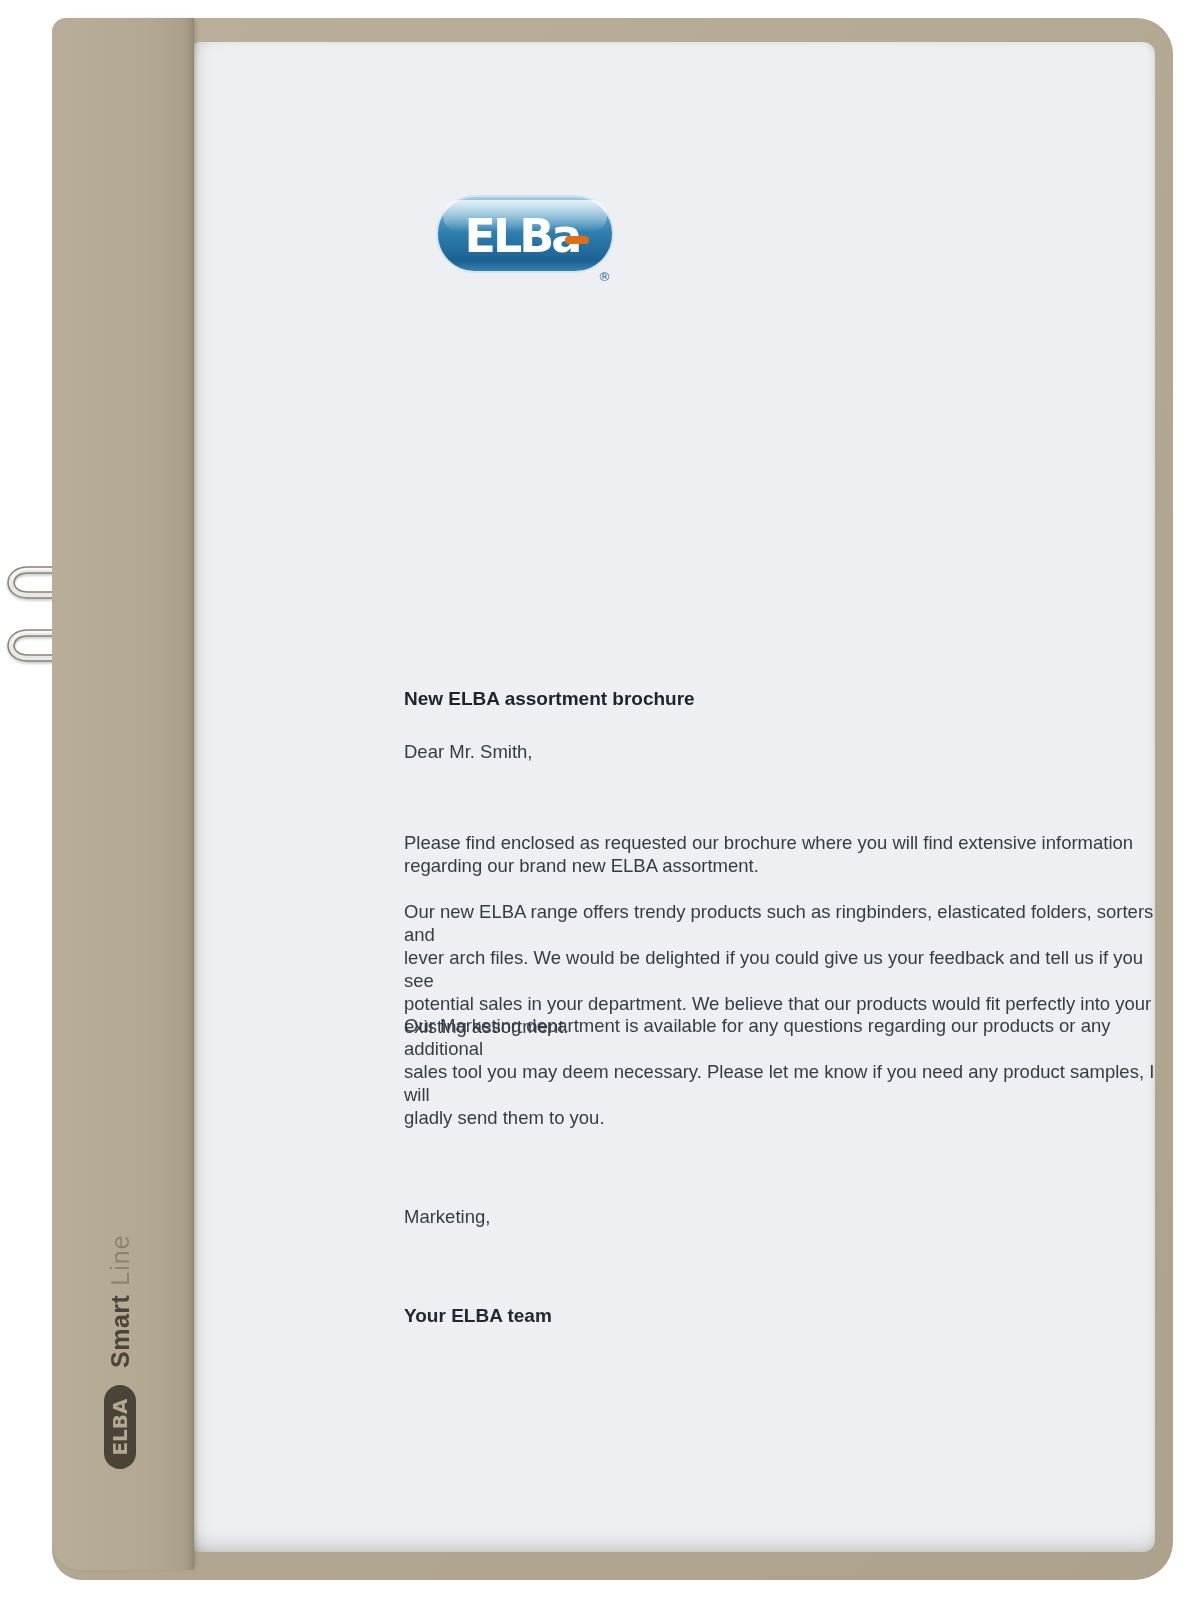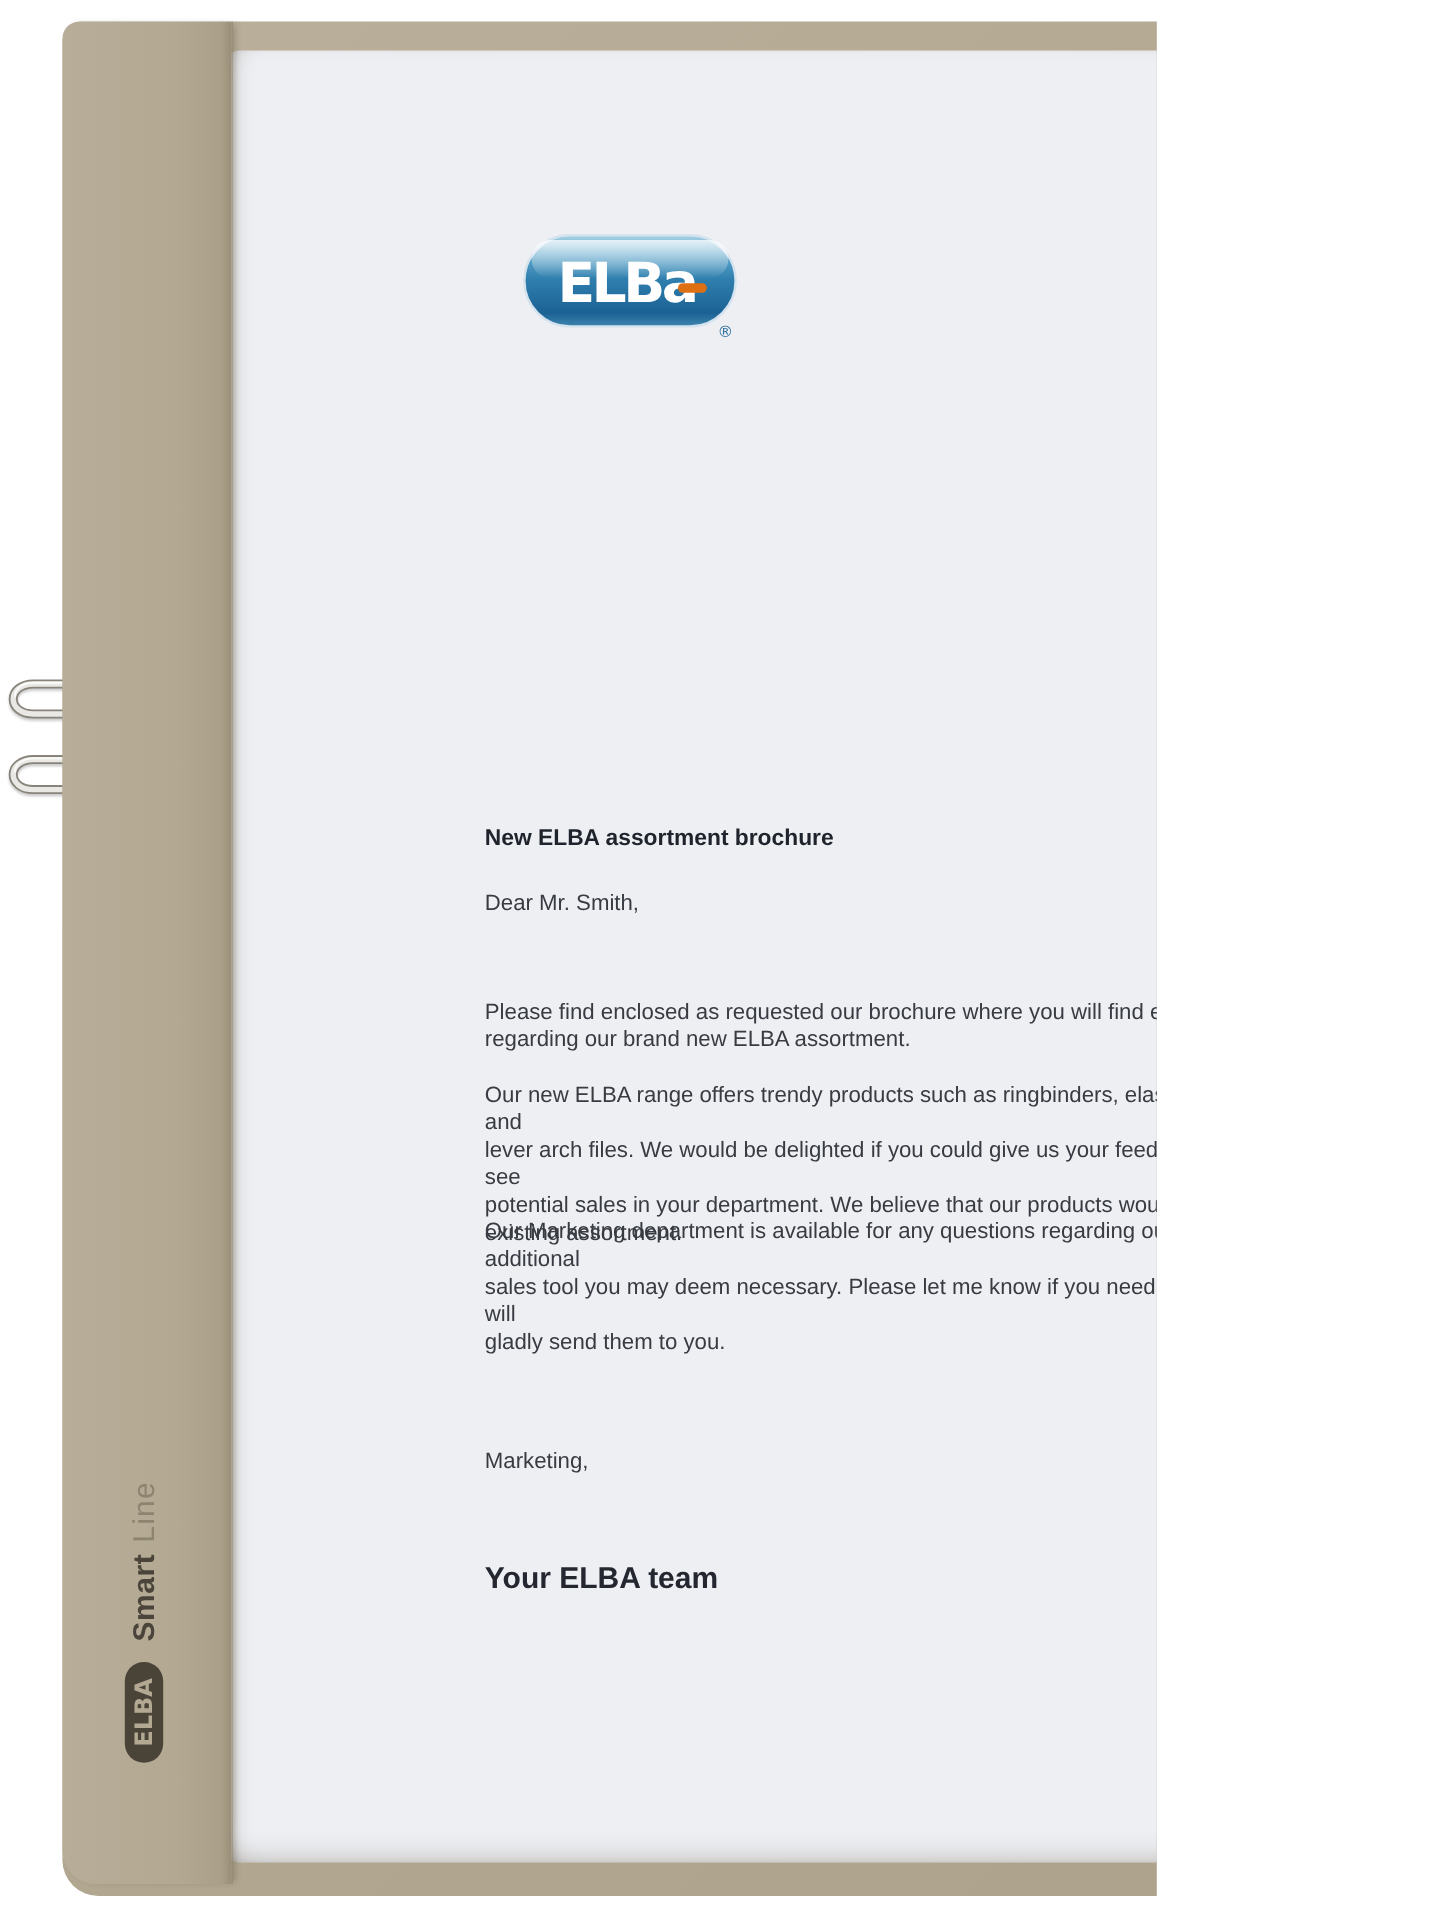--- a/index.html
+++ b/index.html
@@ -1,17 +1,17 @@
 <!DOCTYPE html>
 <html><head>
 <meta charset="utf-8">
 <style>
   html,body{margin:0;padding:0;background:#ffffff;}
   .scene{
-    position:relative;width:964px;height:1600px;background:#ffffff;overflow:hidden;
+    position:relative;width:1191px;height:1600px;background:#ffffff;overflow:hidden;
     font-family:"Liberation Sans",sans-serif;
   }
   
   .folder-back{
     position:absolute;left:52px;top:18px;width:1121px;height:1562px;
     background:linear-gradient(135deg,#b9af9a 0%,#b3a993 45%,#ada38d 100%);
     border-radius:16px 36px 38px 30px;
   }
   .paper{
     position:absolute;left:188px;top:42px;width:967px;height:1510px;
@@ -41,21 +41,21 @@
   
   .txt{position:absolute;white-space:pre-line;color:#383b42;font-size:18.5px;line-height:23px;}
   .recipient{left:747px;top:388px;font-weight:bold;font-size:19px;line-height:26px;color:#24272f;}
   .subject{left:216px;top:645px;font-weight:bold;font-size:19px;color:#1f232b;}
   .salutation{left:216px;top:698px;text-align:center;}
   .para-1{left:216px;top:789px;}
   .para-2{left:216px;top:858px;}
   .para-3{left:216px;top:972px;}
   .para-4{left:216px;top:1085px;}
   .closing{left:216px;top:1163px;}
-  .signature{left:216px;top:1262px;font-weight:bold;font-size:25px;color:#24272f;}
+  .signature{left:216px;top:1262px;font-weight:bold;font-size:19px;color:#24272f;}
   .elba-logo{position:absolute;left:246px;top:150px;}
 </style>
 </head>
 <body>
 
 <div class="scene">
 
   <svg class="clip" style="left:4px;top:560px;" width="64" height="46" viewBox="0 0 64 46">
     <path d="M62 10 H24 C13 10 7 16 7 22.5 C7 29 13 35 24 35 H62" fill="none" stroke="#88847b" stroke-width="7.5" stroke-linecap="round"></path>
     <path d="M62 10 H24 C13 10 7 16 7 22.5 C7 29 13 35 24 35 H62" fill="none" stroke="#e9e8e4" stroke-width="4.5" stroke-linecap="round"></path>

